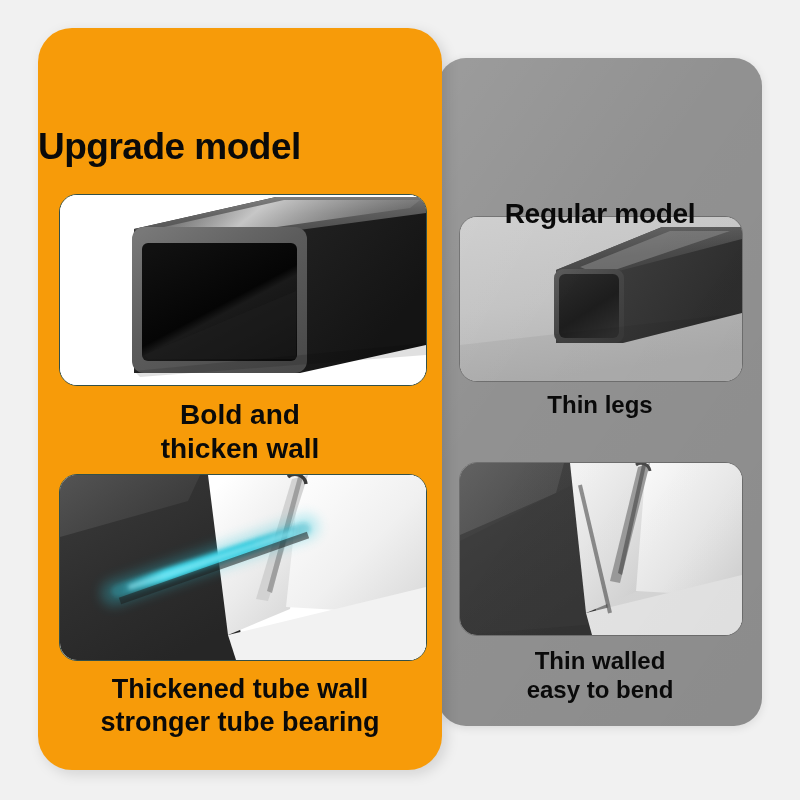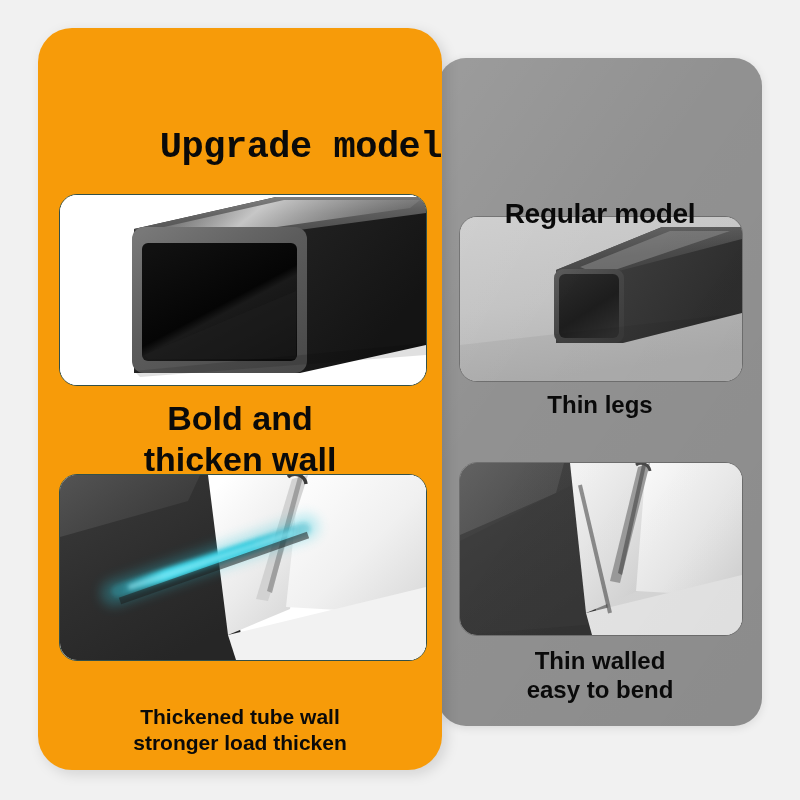--- a/index.html
+++ b/index.html
@@ -63,26 +63,25 @@
     background: #f79b09;
     border-radius: 34px;
     box-shadow: 4px 4px 14px rgba(0,0,0,0.13);
     z-index: 5;
   }
   .upgrade-title {
     position: absolute;
     left: 0;
     top: 98px;
     width: 100%;
-    text-align: right;
+    text-align: left;
     font-size: 37px;
     font-weight: bold;
     color: #0a0a0a;
     letter-spacing: -0.5px;
-    font-family: Liberation Mono, monospace;
   }
 
   
   .photo-card {
     position: absolute;
     overflow: hidden;
     border-radius: 18px;
   }
   .card-up-1 {
     left: 21px;
@@ -122,22 +121,22 @@
   
   .caption {
     position: absolute;
     width: 100%;
     left: 0;
     text-align: center;
     color: #0a0a0a;
     font-weight: bold;
     line-height: 1.22;
   }
-  .cap-up-1 { top: 370px; font-size: 34px; }
-  .cap-up-2 { top: 676px; font-size: 21px; }
+  .cap-up-1 { top: 370px; font-size: 28px; }
+  .cap-up-2 { top: 645px; font-size: 27px; }
   .cap-reg-1 { top: 332px; font-size: 24px; }
   .cap-reg-2 { top: 588px; font-size: 24px; }
 </style>
 </head>
 <body>
 
 <div id="stage">
 
   <div class="panel-regular">
 
@@ -353,18 +352,18 @@
         <path d="M58,116 L244,54" stroke="url(#ucGlow)" stroke-width="13" filter="url(#blurGlowSoft)" fill="none" stroke-linecap="round"></path>
 
         <path d="M70,112 L232,58" stroke="#9bf0fb" stroke-width="4" opacity="0.7" filter="url(#blurGlowSoft)" fill="none" stroke-linecap="round"></path>
 
         <path d="M60,126 L248,60" stroke="#1d1d1d" stroke-width="7" opacity="0.55" fill="none"></path>
       </svg>
     </div>
 
     <div class="caption cap-up-2">
       <div>Thickened tube wall</div>
-      <div>stronger load thicken</div>
+      <div>stronger tube bearing</div>
     </div>
 
   </div>
 
 </div>
 
 </body></html>

